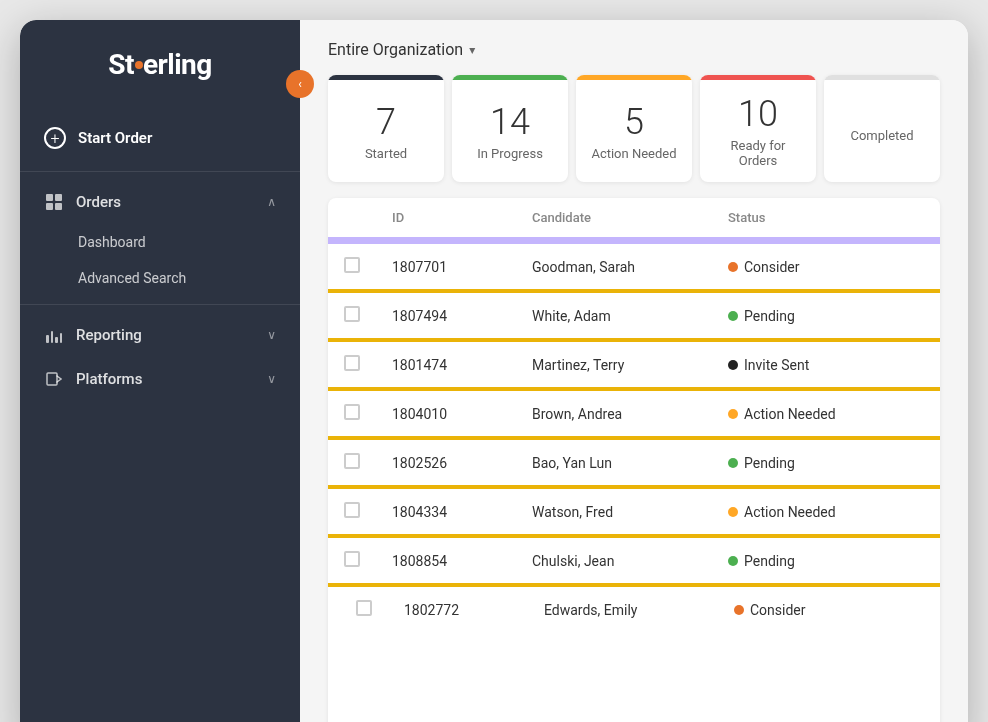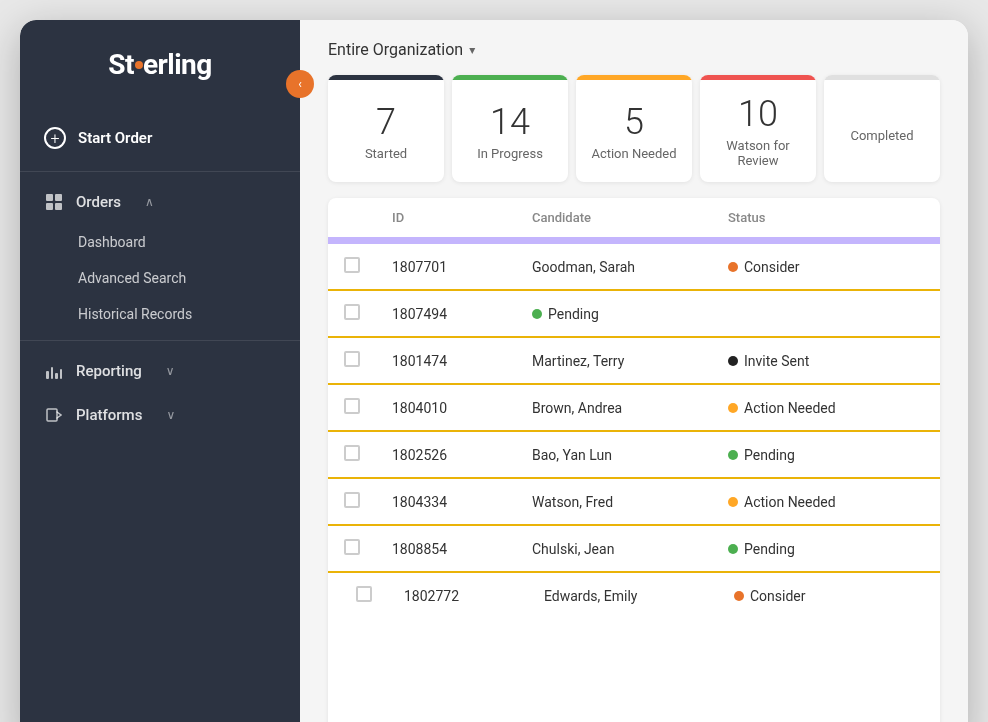--- a/index.html
+++ b/index.html
@@ -98,26 +98,27 @@
       font-weight: 300;
     }
     .nav-divider {
       height: 1px;
       background: rgba(255,255,255,0.1);
       margin: 8px 0;
     }
     .nav-item {
       display: flex;
       align-items: center;
-      gap: 24px;
+      gap: 12px;
       padding: 12px 24px;
       color: rgba(255,255,255,0.85);
       cursor: pointer;
       font-size: 15px;
       font-weight: 500;
+      justify-content: space-between;
     }
     .nav-item-left {
       display: flex;
       align-items: center;
       gap: 12px;
     }
     .nav-icon {
       width: 20px;
       height: 20px;
       display: flex;
@@ -247,21 +248,21 @@
       padding: 12px 16px;
       border-bottom: 7px solid #c4b5fd;
       font-size: 13px;
       color: #888;
       font-weight: 500;
     }
     .table-row {
       display: grid;
       grid-template-columns: 48px 140px 1fr 1fr;
       padding: 13px 16px;
-      border-bottom: 2px solid #eab308;
+      border-bottom: 4px solid #eab308;
       align-items: center;
       font-size: 14px;
       color: #333;
     }
     .table-row:last-child {
       border-bottom: none;
       padding-left: 28px;
     }
     .checkbox {
       width: 16px;
@@ -317,21 +318,20 @@
                 <span></span>
             </div>
           </div>
           <span>Orders</span>
         </div>
         <span class="nav-chevron">∧</span>
       </div>
 
       <div class="nav-sub-item">Dashboard</div>
       <div class="nav-sub-item">Advanced Search</div>
-      <div class="nav-sub-item">Historical Records</div>
 
       <div class="nav-divider"></div>
 
       <div class="nav-item">
         <div class="nav-item-left">
           <div class="nav-icon">
             <div class="bar-icon">
               <span style="height:8px;"></span>
               <span style="height:12px;"></span>
               <span style="height:6px;"></span>
@@ -390,21 +390,21 @@
         <div class="stat-card-body">
           <div class="stat-number">5</div>
           <div class="stat-label">Action Needed</div>
         </div>
       </div>
 
       <div class="stat-card">
         <div class="stat-card-bar" style="background:#ef5350;"></div>
         <div class="stat-card-body">
           <div class="stat-number">10</div>
-          <div class="stat-label">Watson for Review</div>
+          <div class="stat-label">Ready for Orders</div>
         </div>
       </div>
 
       <div class="stat-card">
         <div class="stat-card-bar" style="background:#e0e0e0;"></div>
         <div class="stat-card-body">
           <div class="stat-number"></div>
           <div class="stat-label">Completed</div>
         </div>
       </div>
@@ -428,20 +428,21 @@
     <div class="status-cell">
       <span class="status-dot" style="background:#e8732a;"></span>
       <span>Consider</span>
     </div>
   </div>
           <div class="table-row">
     <div>
       <span class="checkbox"></span>
     </div>
     <div>1807494</div>
+    <div>White, Adam</div>
     <div class="status-cell">
       <span class="status-dot" style="background:#4caf50;"></span>
       <span>Pending</span>
     </div>
   </div>
           <div class="table-row">
     <div>
       <span class="checkbox"></span>
     </div>
     <div>1801474</div>

